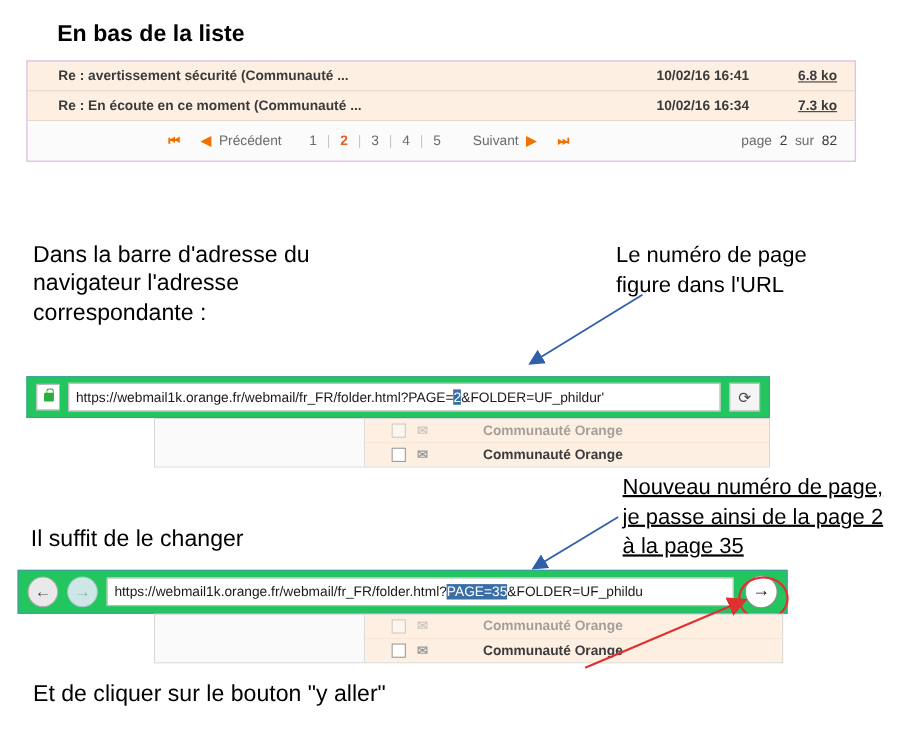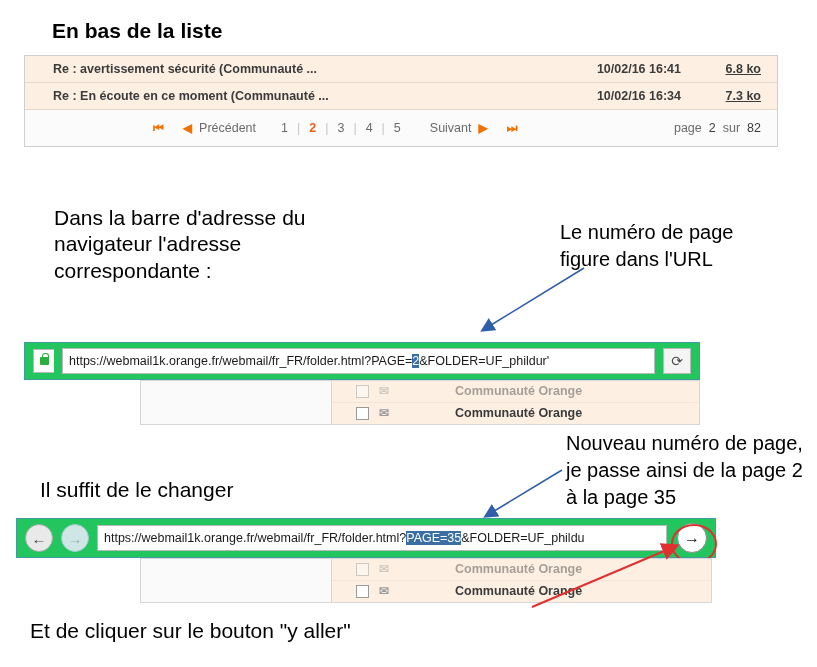--- a/index.html
+++ b/index.html
@@ -235,21 +235,21 @@
     width: 11px; height: 11px;
     border: 1px solid #9a9a9a;
     background: #ffffff;
     flex: none;
   }
   .env {
     color: #9a9a9a;
     font-size: 12px;
     flex: none;
   }
-  .strip-label { margin-left: 56px; }
+  .strip-label { margin-left: 40px; }
   .faded { opacity: 0.45; }
 
   
   .overlay {
     position: absolute;
     left: 0; top: 0;
     width: 817px; height: 667px;
     pointer-events: none;
   }
 </style>
@@ -292,21 +292,21 @@
     </div>
     <div class="pager-right">
       <span>page</span>
       <span class="v">2</span>
       <span>sur</span>
       <span class="v">82</span>
     </div>
   </div>
 </div>
 
-<div class="abs heading" style="left:30px; top:205px; width:360px;margin-left:24px;">Dans la barre d'adresse du
+<div class="abs heading" style="left:30px; top:219px; width:360px;">Dans la barre d'adresse du
 navigateur l'adresse
 correspondante :</div>
 
 <div class="abs note" style="left:560px; top:219px; width:230px;">Le numéro de page
 figure dans l'URL</div>
 
 <div class="abs addrbar one">
   <div class="lock-icon">
     <span class="lock-glyph"></span>
   </div>
@@ -327,25 +327,25 @@
       <span class="strip-label">Communauté Orange</span>
     </div>
     <div class="strip-line">
       <span class="cbox"></span>
       <span class="env">✉</span>
       <span class="strip-label">Communauté Orange</span>
     </div>
   </div>
 </div>
 
-<div class="abs note" style="left:566px; top:430px; width:240px;">Nouveau numéro de page,
+<div class="abs note" style="left:566px; top:430px; width:240px;text-decoration:underline;">Nouveau numéro de page,
 je passe ainsi de la page 2
 à la page 35</div>
 
-<div class="abs heading" style="left:40px; top:477px;">Il suffit de le changer</div>
+<div class="abs heading" style="left:28px; top:477px;">Il suffit de le changer</div>
 
 <div class="abs addrbar two">
   <div class="nav-circle">←</div>
   <div class="nav-circle ghost">→</div>
   <div class="url-field">
     <span>https://webmail1k.orange.fr/webmail/fr_FR/folder.html?</span>
       <span class="sel">PAGE=35</span>
       <span>&amp;FOLDER=UF_phildu</span>
   </div>
   <div class="go-btn">→</div>

